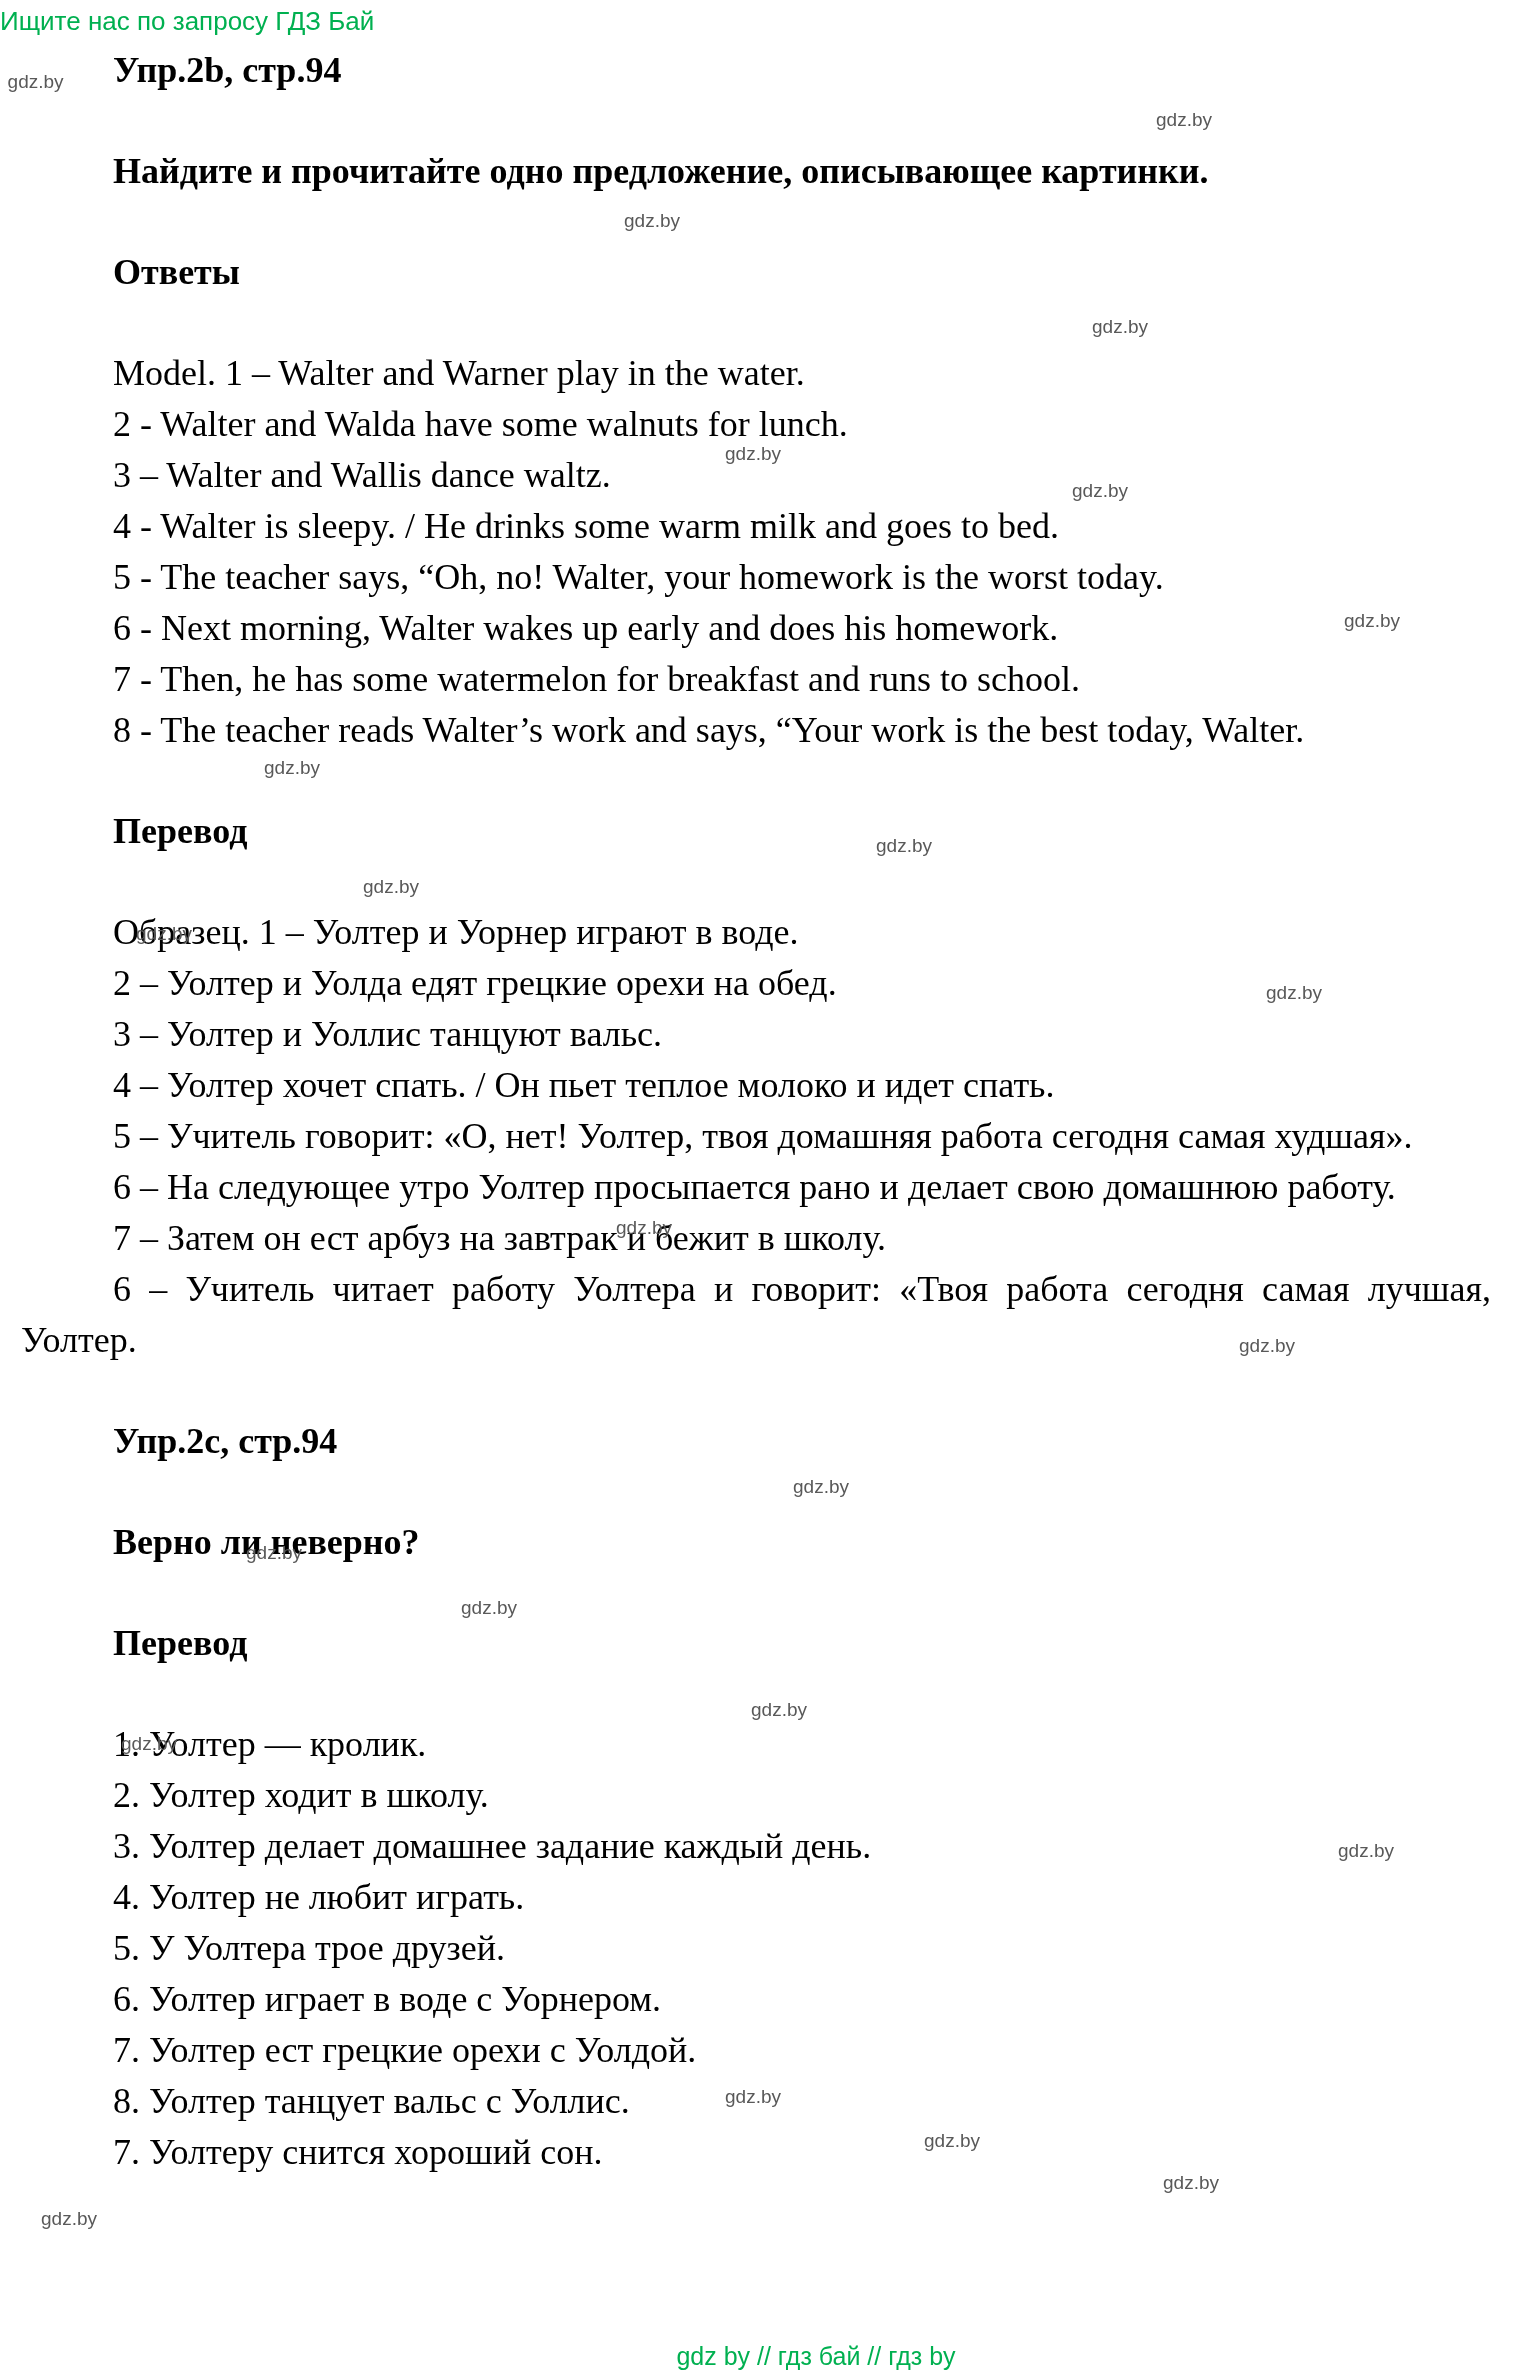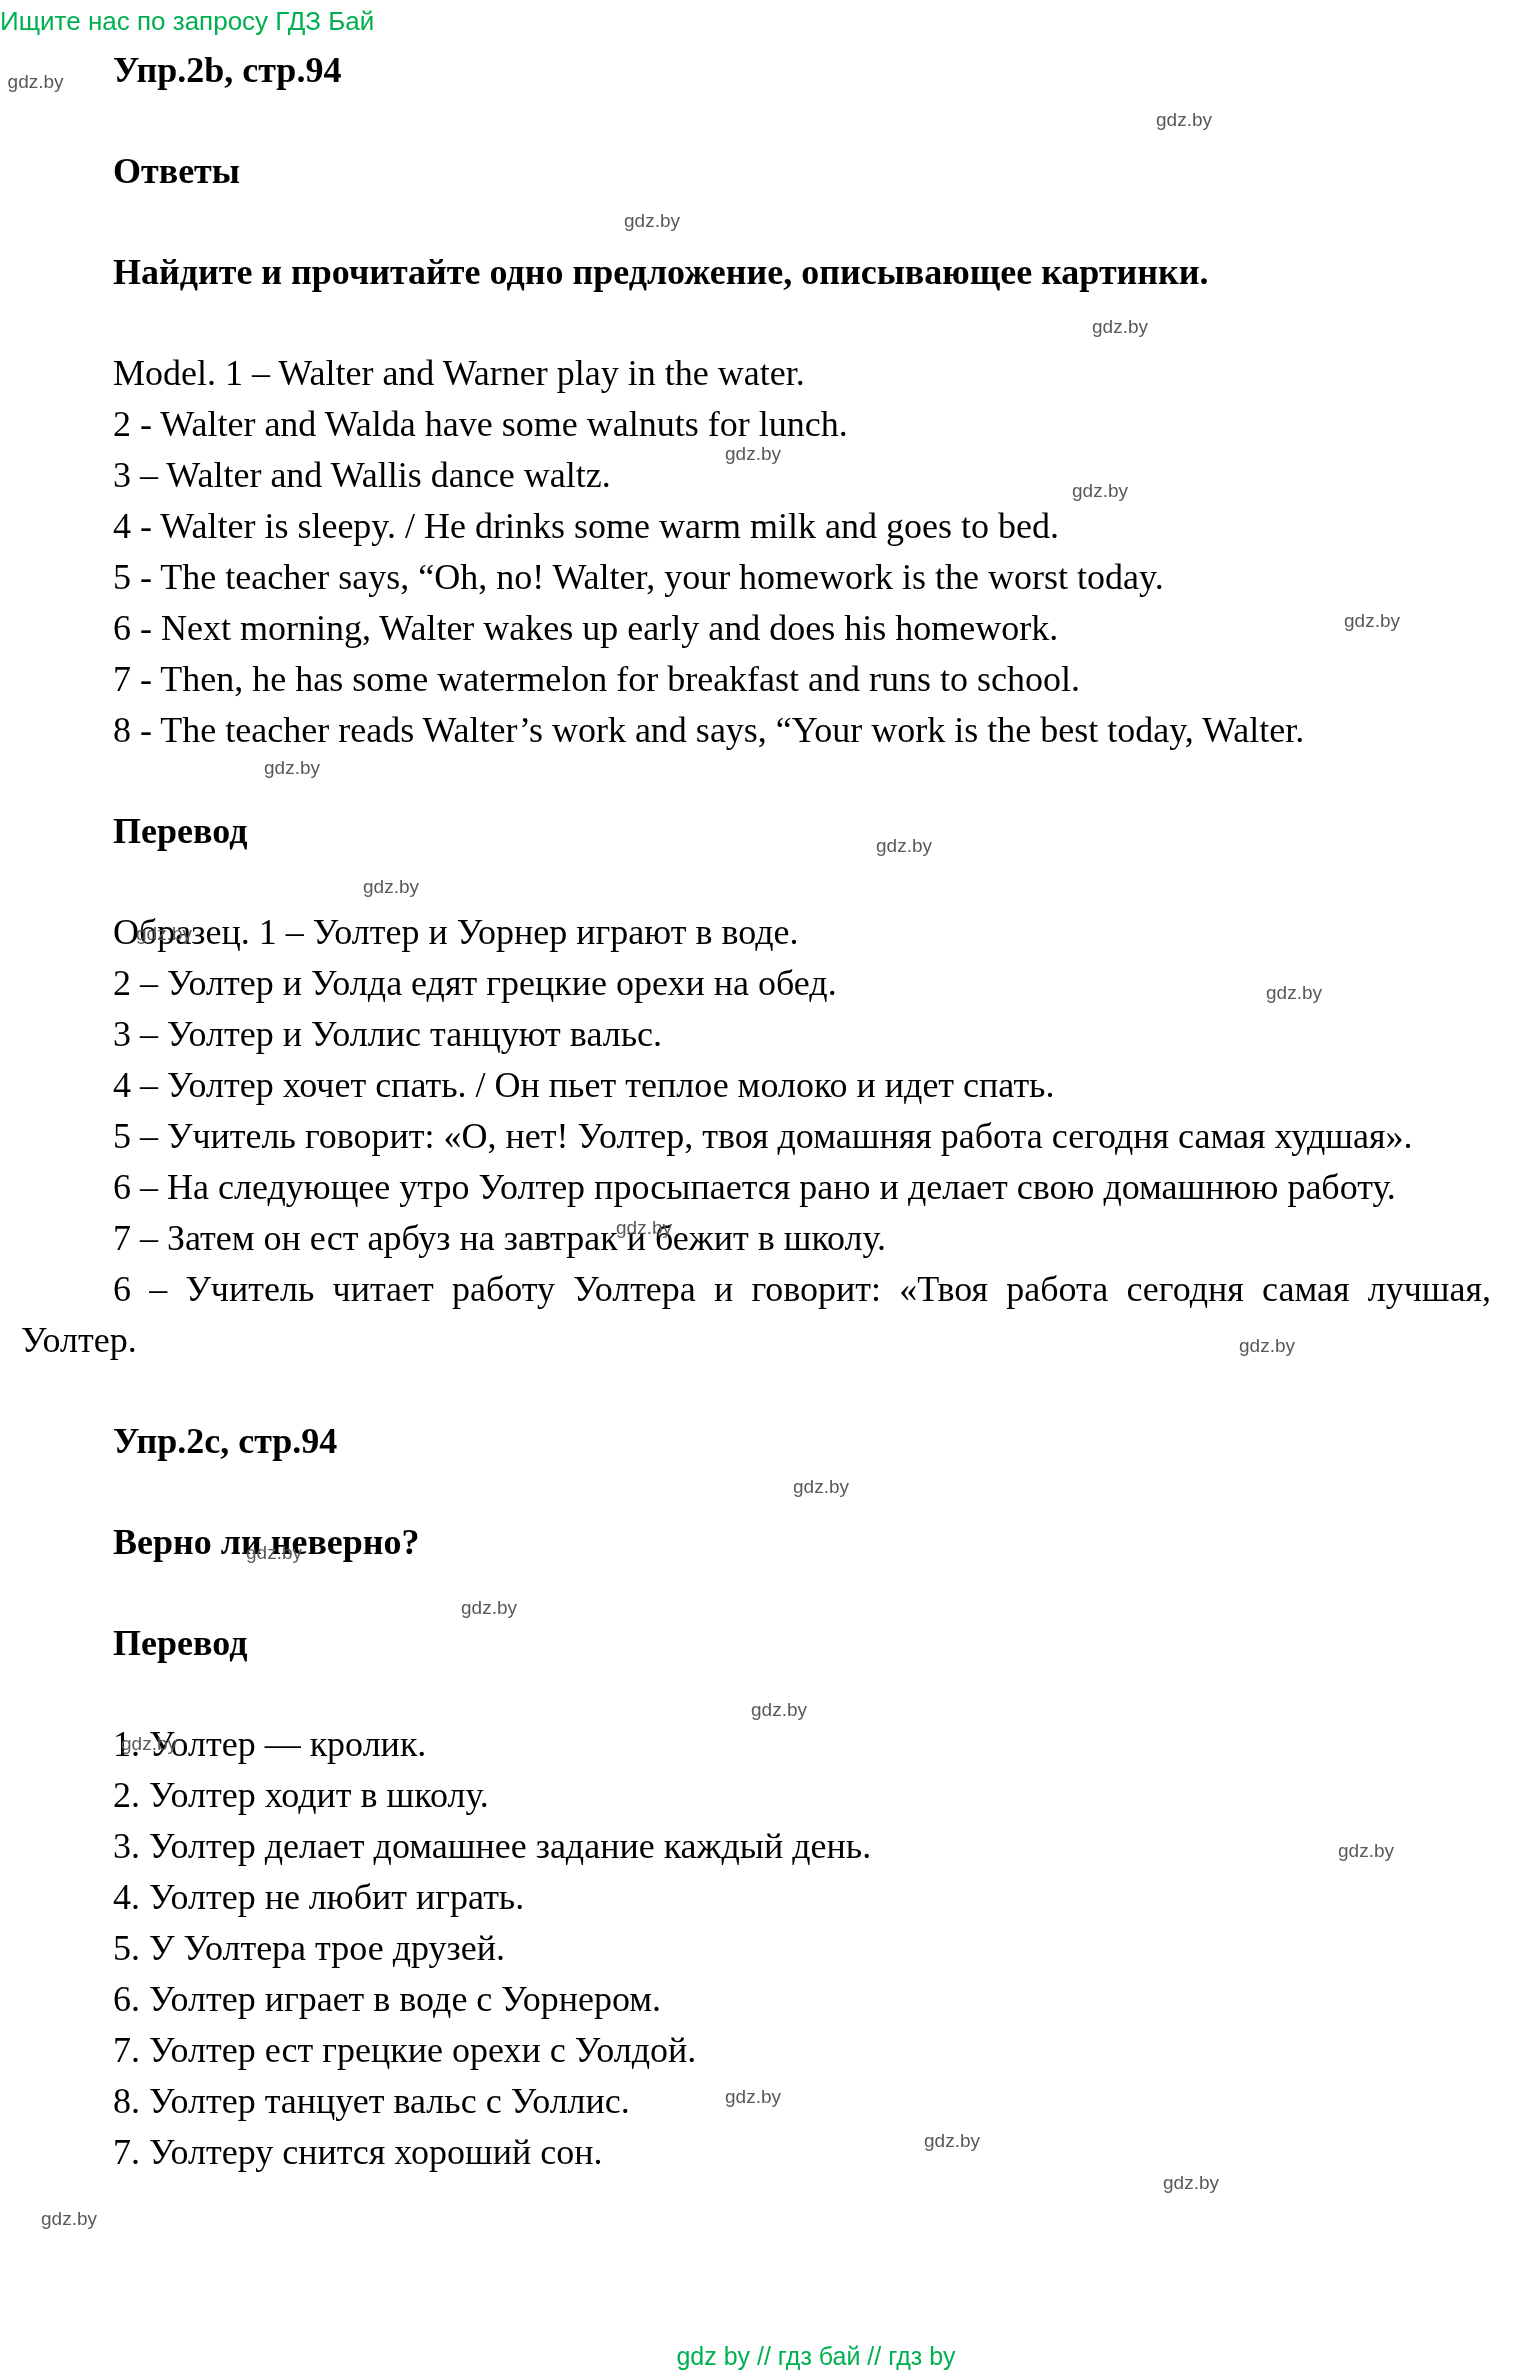--- a/index.html
+++ b/index.html
@@ -85,24 +85,24 @@
 
 <div class="page">
 
   <div class="top-banner">Ищите нас по запросу ГДЗ Бай</div>
 
   <div class="content">
       <div class="section">
         <h3 class="heading">Упр.2b, стр.94</h3>
       </div>
       <div class="section">
-        <h3 class="heading">Ответы</h3>
+        <h3 class="heading">Найдите и прочитайте одно предложение, описывающее картинки.</h3>
       </div>
       <div class="section">
-        <h3 class="heading">Найдите и прочитайте одно предложение, описывающее картинки.</h3>
+        <h3 class="heading">Ответы</h3>
       </div>
       <div class="section">
         <p class="para">Model. 1 – Walter and Warner play in the water.</p>
         <p class="para">2 - Walter and Walda have some walnuts for lunch.</p>
         <p class="para">3 – Walter and Wallis dance waltz.</p>
         <p class="para">4 - Walter is sleepy. / He drinks some warm milk and goes to bed.</p>
         <p class="para">5 - The teacher says, “Oh, no! Walter, your homework is the worst today.</p>
         <p class="para">6 - Next morning, Walter wakes up early and does his homework.</p>
         <p class="para">7 - Then, he has some watermelon for breakfast and runs to school.</p>
         <p class="para">8 - The teacher reads Walter’s work and says, “Your work is the best today, Walter.</p>

